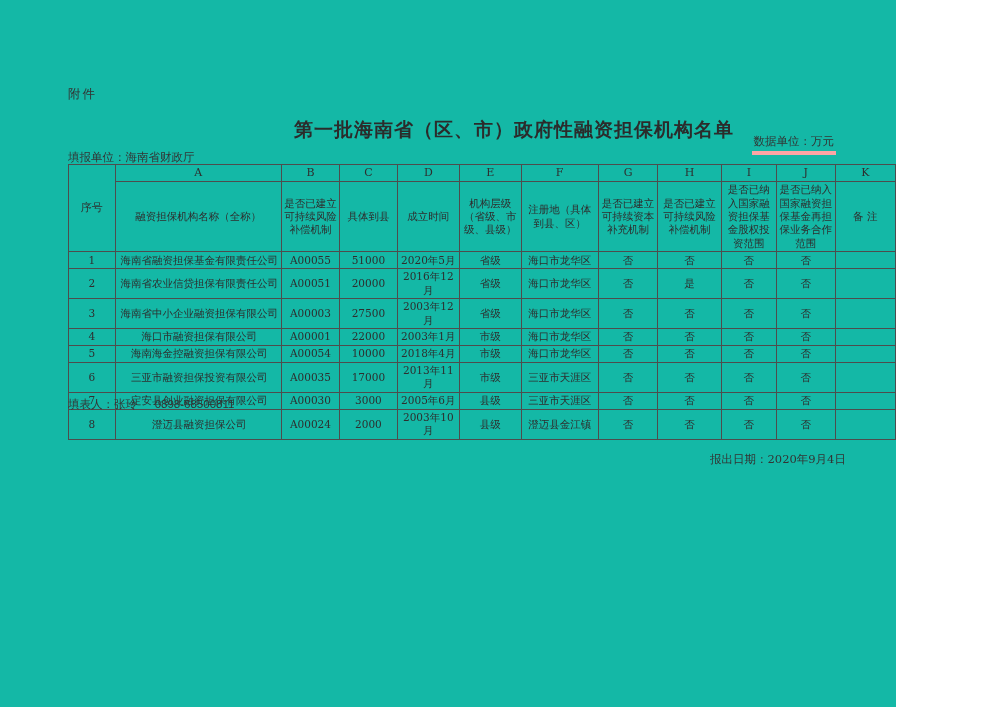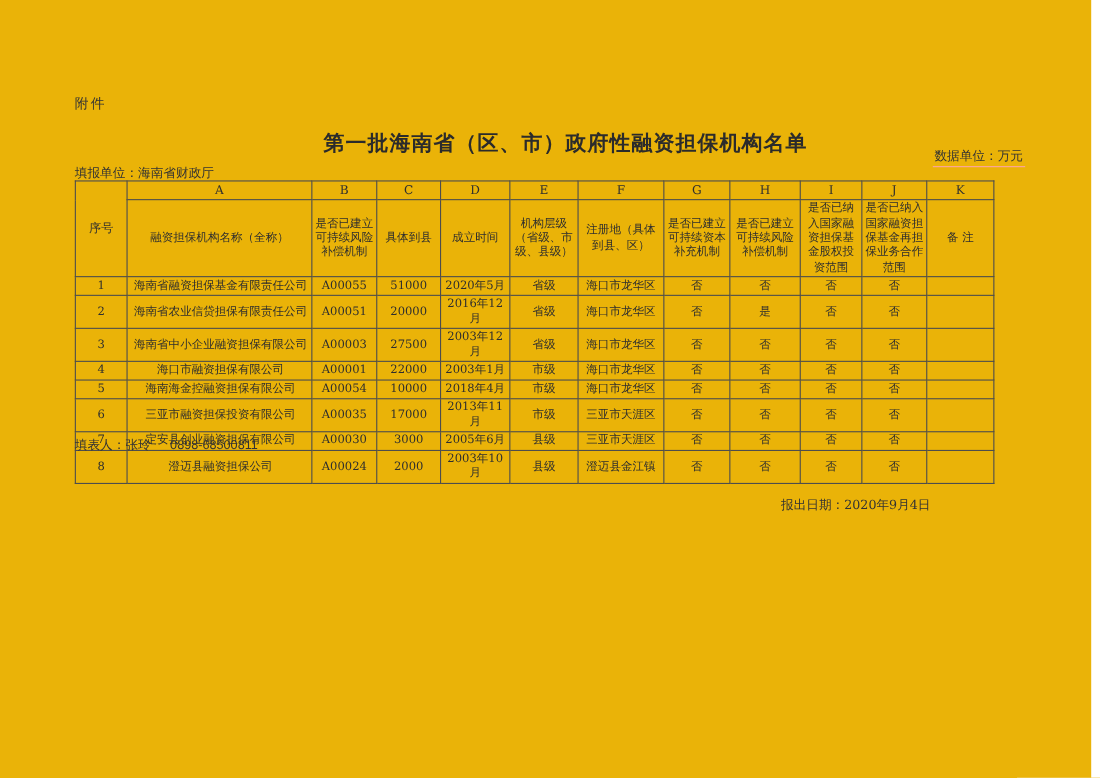--- a/index.html
+++ b/index.html
@@ -1,29 +1,29 @@
 <!DOCTYPE html>
 <html><head>
 <meta charset="utf-8">
 <style>
   html,body{margin:0;padding:0;}
   body{
     width:1000px;height:707px;background:#ffffff;
     font-family:"DejaVu Serif","Liberation Serif",serif;
     color:#333333;
   }
-  .sheet{position:relative;width:992px;height:707px;background:#eab308;overflow:hidden;}
+  .sheet{position:relative;width:896px;height:707px;background:#14b8a6;overflow:hidden;}
   .attachment{position:absolute;left:68px;top:86px;font-size:12.5px;letter-spacing:2px;}
   .title{
     position:absolute;left:0;top:103px;width:1000px;margin:14px;
     text-align:center;font-size:19px;font-weight:bold;letter-spacing:1px;color:#2b2b2b;
   }
   .unit-note{
     position:absolute;right:60px;top:134px;font-size:11.5px;
-    border-bottom:1px solid #fca5a5;padding:0 2px 2px 2px;
+    border-bottom:4px solid #fca5a5;padding:0 2px 2px 2px;
   }
   .filing-unit{position:absolute;left:68px;top:150px;font-size:11.5px;}
   .report-month{position:absolute;left:0;top:150px;width:1000px;text-align:center;font-size:11.5px;}
   table.main-table{
     position:absolute;left:68px;top:164px;
     border-collapse:collapse;table-layout:fixed;
   }
   .main-table th,.main-table td{
     border:1px solid #4d4d4d;font-weight:normal;text-align:center;vertical-align:middle;
     padding:1px 2px;font-size:10.5px;line-height:1.28;color:#2e2e2e;

